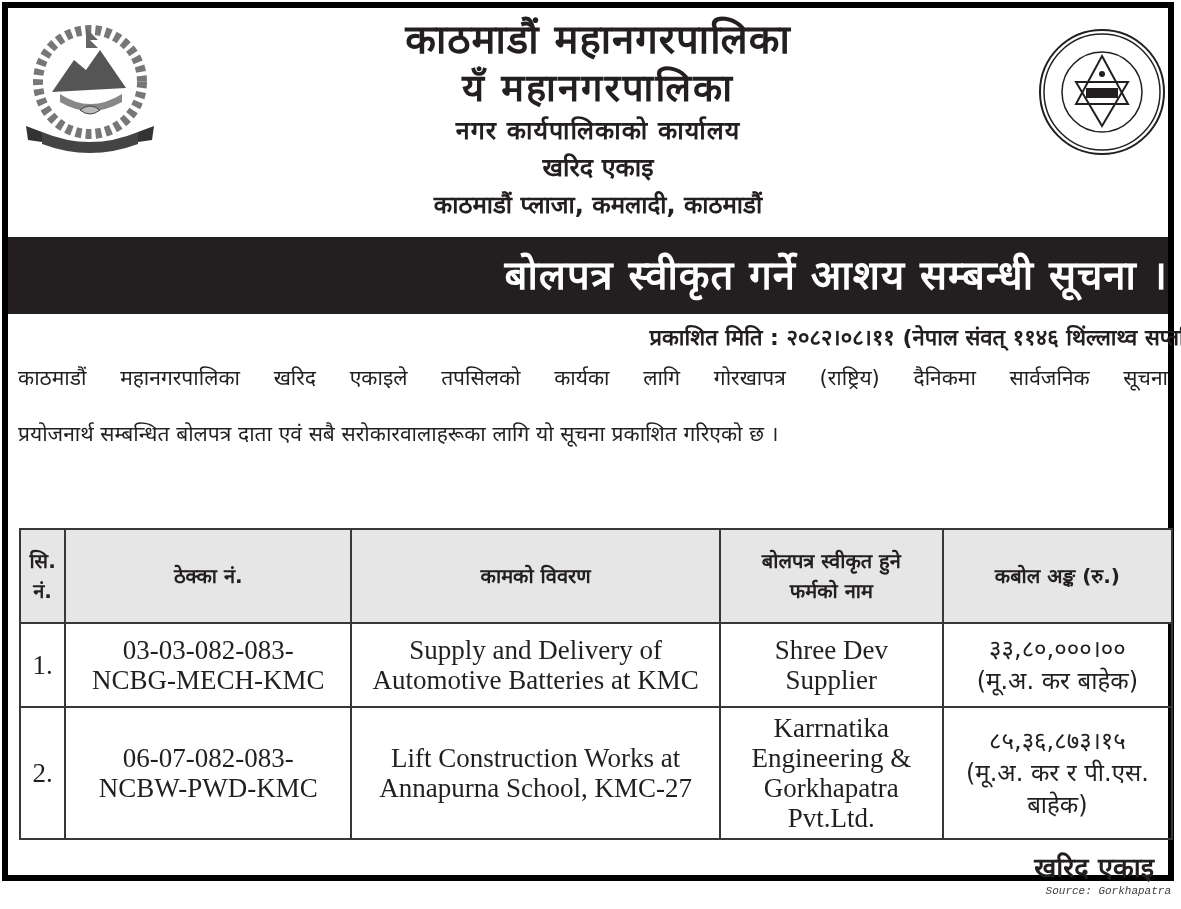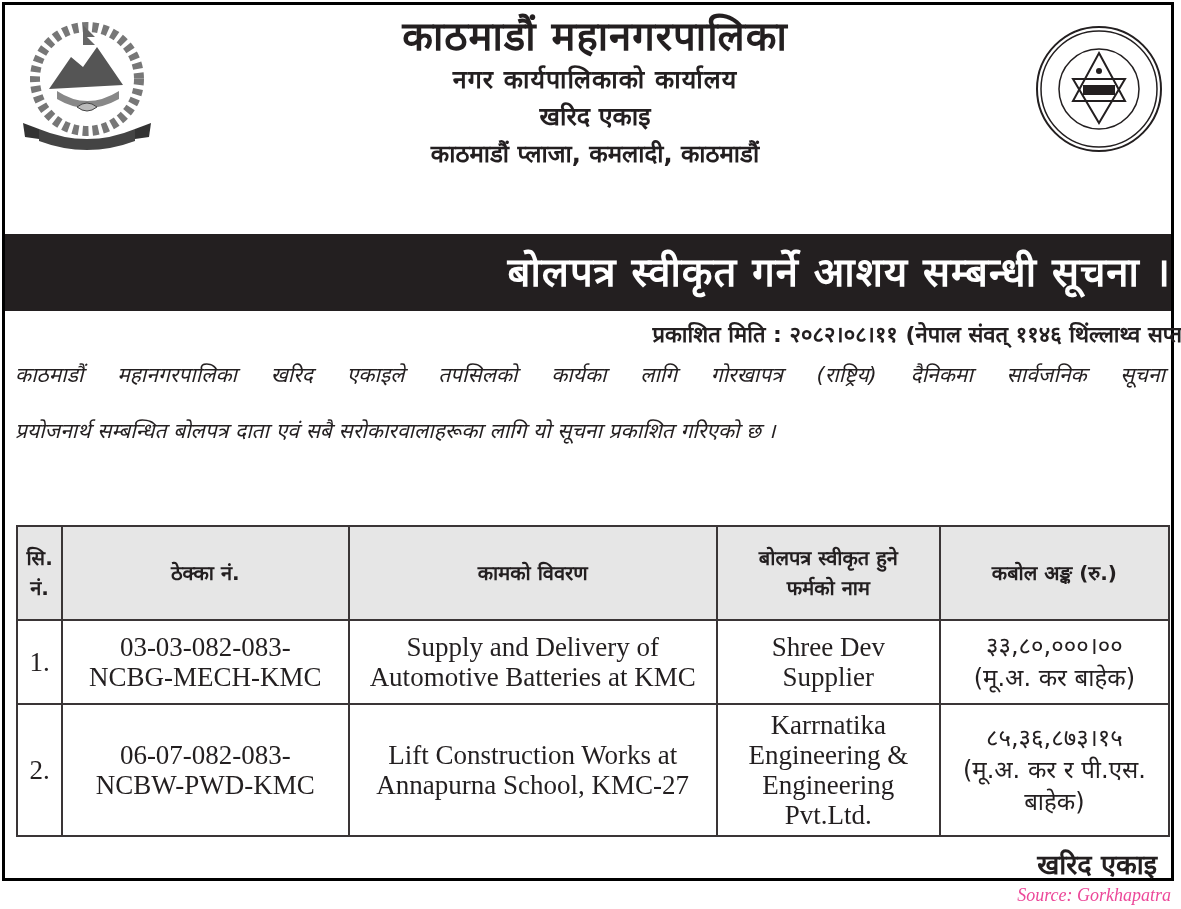--- a/index.html
+++ b/index.html
@@ -1,20 +1,20 @@
 <!DOCTYPE html>
 <html><head>
 <meta charset="utf-8">
 <style>
   html, body { margin: 0; padding: 0; background: #ffffff; }
   body { width: 1181px; height: 909px; position: relative; overflow: hidden;
          font-family: "DejaVu Serif", "Liberation Serif", serif; color: #231f20; }
 
   .frame { position: absolute; left: 2px; top: 2px; width: 1172px; height: 879px;
-           border: 3px solid #000000; box-sizing: border-box; background: #fff; }
+           border: 6px solid #000000; box-sizing: border-box; background: #fff; }
 
   
   .header { position: absolute; left: 0; top: 0; width: 100%; height: 232px; }
   .emblem-left { position: absolute; left: 14px; top: 14px; width: 136px; height: 132px; }
   .emblem-right { position: absolute; left: 1028px; top: 18px; width: 132px; height: 132px; }
   .title-block { position: absolute; left: 200px; top: 6px; width: 780px; text-align: center; }
   .t1 { font-family: "DejaVu Sans", sans-serif; font-weight: 900; font-size: 40px; line-height: 50px; letter-spacing: 1px; }
   .t2 { font-family: "DejaVu Serif", serif; font-weight: bold; font-size: 38px; line-height: 48px; letter-spacing: 2px; }
   .t3 { font-family: "DejaVu Sans", sans-serif; font-weight: bold; font-size: 25px; line-height: 38px; letter-spacing: 1px; }
   .t4 { font-family: "DejaVu Sans", sans-serif; font-weight: bold; font-size: 25px; line-height: 36px; }
@@ -22,37 +22,37 @@
 
   
   .banner { position: absolute; left: 0; top: 229px; width: 100%; height: 77px; background: #231f20;
             color: #fff; text-align: right; font-family: "DejaVu Sans", sans-serif; font-weight: bold;
             font-size: 40px; line-height: 77px; letter-spacing: 1px; }
 
   .pubdate { position: absolute; left: 0; top: 312px; width: 100%; text-align: right;
              font-family: "DejaVu Sans", sans-serif; font-weight: bold; font-size: 22px; line-height: 36px; padding-left: 40px; }
 
   .para { position: absolute; left: 10px; top: 354px; width: 1150px; font-family: "DejaVu Sans", sans-serif;
-          font-size: 21px; line-height: 33px; text-align: justify; text-align-last: left; font-style: italic; }
+          font-size: 21px; line-height: 33px; text-align: justify; text-align-last: left; }
   .para span { display: block; text-align: justify; text-align-last: justify; }
   .para span.last { text-align-last: left; margin-top: 23px; }
 
   
   .tbl { position: absolute; left: 11px; top: 520px; width: 1154px; border-collapse: collapse; }
   .tbl td, .tbl th { border: 2px solid #3a3536; text-align: center; vertical-align: middle; padding: 0 2px; }
   .tbl th { background: #e6e6e6; font-family: "DejaVu Sans", sans-serif; font-weight: bold; font-size: 20px; line-height: 30px; height: 92px; }
   .tbl td { font-family: "Liberation Serif", serif; font-size: 27px; line-height: 30px; }
   .tbl td.dev { font-family: "DejaVu Sans", sans-serif; font-size: 24px; line-height: 32px; }
   .row1 td { height: 82px; }
   .row2 td { height: 130px; }
   .c-sn { width: 40px; } .c-ct { width: 292px; } .c-desc { width: 376px; } .c-firm { width: 222px; } .c-amt { width: 230px; }
 
   .signature { position: absolute; right: 14px; top: 842px; font-family: "DejaVu Sans", sans-serif; font-weight: 900; font-size: 27px; line-height: 36px; }
 
-  .source { position: absolute; right: 10px; top: 885px; font-family: Liberation Serif, serif; font-style: italic; font-size: 18px; color: #ec4899; }
+  .source { position: absolute; right: 10px; top: 885px; font-family: Liberation Mono, monospace; font-style: italic; font-size: 11px; color: #404040; }
 
   .wm { position: absolute; pointer-events: none; }
 </style>
 </head>
 <body>
 
 <svg class="wm" style="left:280px;top:380px" width="360" height="240" viewBox="0 0 360 240">
   <text x="30" y="210" transform="rotate(-45 30 210)" font-family="DejaVu Sans, sans-serif" font-weight="bold" font-size="72" fill="#2a52be" fill-opacity="0.06">Suchana</text>
 </svg>
 
@@ -66,20 +66,21 @@
       <path d="M38 72 Q68 92 100 72 L100 80 Q68 98 38 80 Z" fill="#888"></path>
       <path d="M58 88 Q68 80 78 88 Q68 96 58 88 Z" fill="#bbb" stroke="#444" stroke-width="1"></path>
       <polygon points="64,6 64,26 76,26 68,18 76,18" fill="#666"></polygon>
       <path d="M4 104 L20 110 L20 120 L6 118 Z" fill="#333"></path>
       <path d="M132 104 L116 110 L116 120 L130 118 Z" fill="#333"></path>
       <path d="M20 110 Q68 130 116 110 L116 122 Q68 140 20 122 Z" fill="#444"></path>
     </svg>
 
     <div class="title-block">
       <div class="t1">काठमाडौं महानगरपालिका</div>
+      <div class="t2">यँ महानगरपालिका</div>
       <div class="t3">नगर कार्यपालिकाको कार्यालय</div>
       <div class="t4">खरिद एकाइ</div>
       <div class="t5">काठमाडौं प्लाजा, कमलादी, काठमाडौं</div>
     </div>
 
     <svg class="emblem-right" viewBox="0 0 132 132">
       <circle cx="66" cy="66" r="62" fill="none" stroke="#231f20" stroke-width="2"></circle>
       <circle cx="66" cy="66" r="58" fill="none" stroke="#231f20" stroke-width="1.5"></circle>
       <circle cx="66" cy="66" r="40" fill="none" stroke="#231f20" stroke-width="1.5"></circle>
       <polygon points="66,30 92,78 40,78" fill="none" stroke="#231f20" stroke-width="2"></polygon>
@@ -144,21 +145,21 @@
         <div>06-07-082-083-</div>
         <div>NCBW-PWD-KMC</div>
       </td>
       <td class="c-desc">
         <div>Lift Construction Works at</div>
         <div>Annapurna School, KMC-27</div>
       </td>
       <td class="c-firm">
         <div>Karrnatika</div>
         <div>Engineering &amp;</div>
-        <div>Engineering</div>
+        <div>Gorkhapatra</div>
         <div>Pvt.Ltd.</div>
       </td>
       <td class="c-amt dev">
         <div>८५,३६,८७३।१५</div>
         <div>(मू.अ. कर र पी.एस.</div>
         <div>बाहेक)</div>
       </td>
     </tr>
   </tbody>
     </table>

